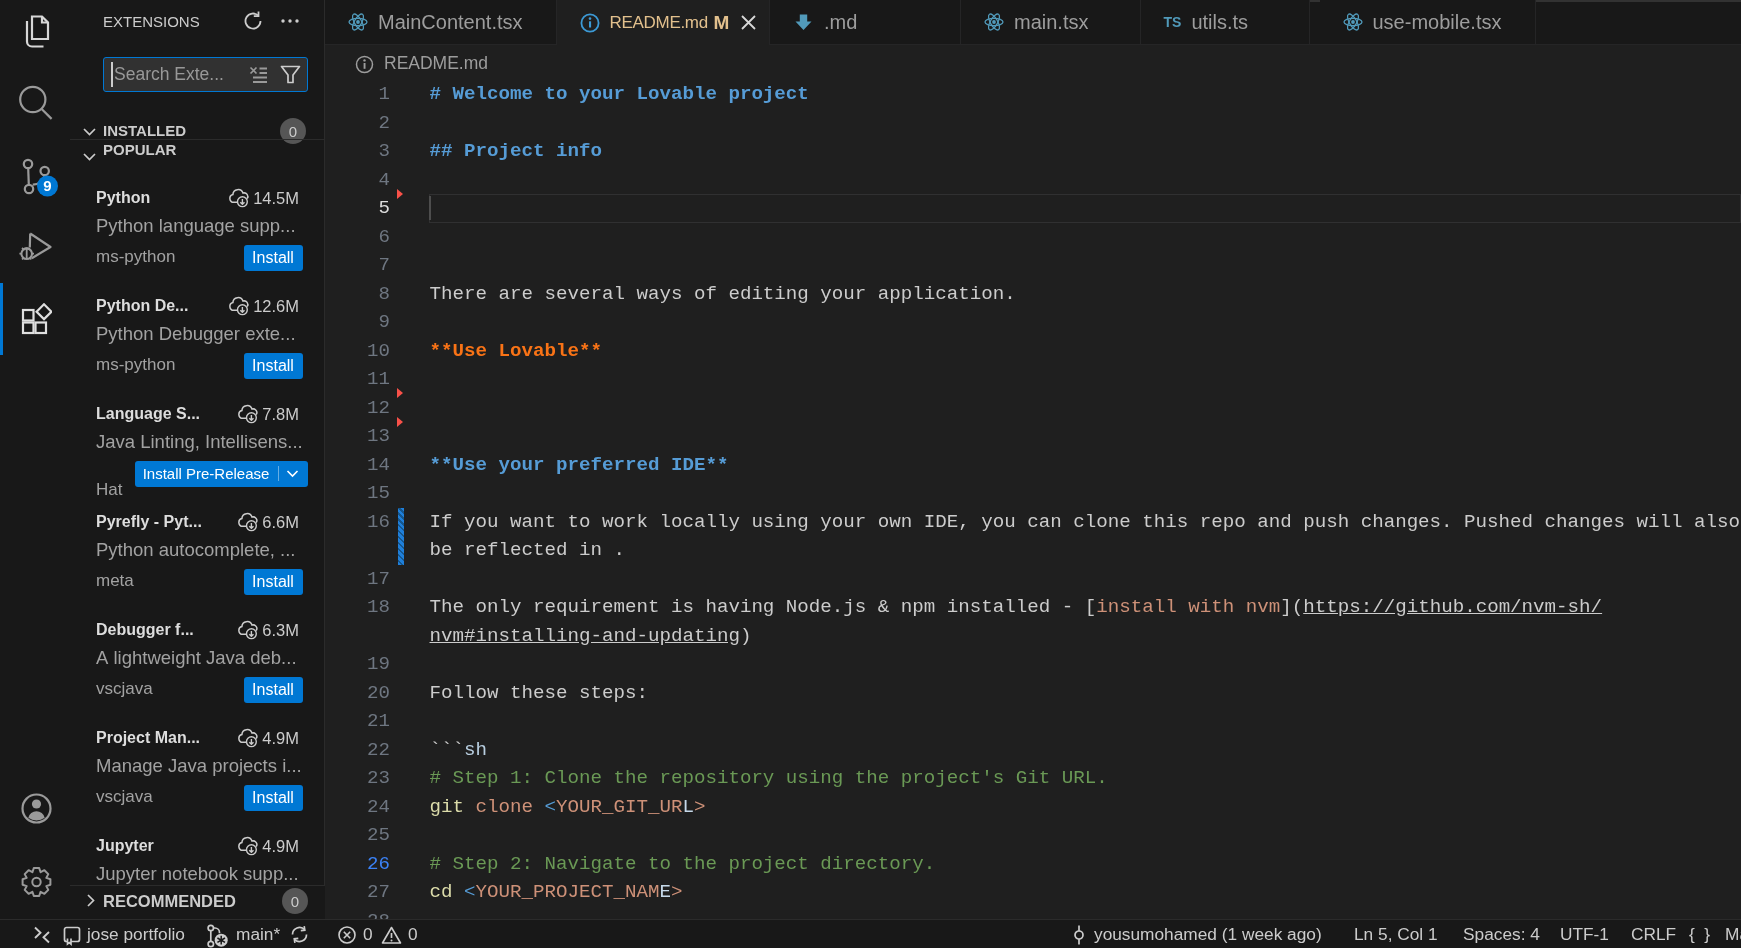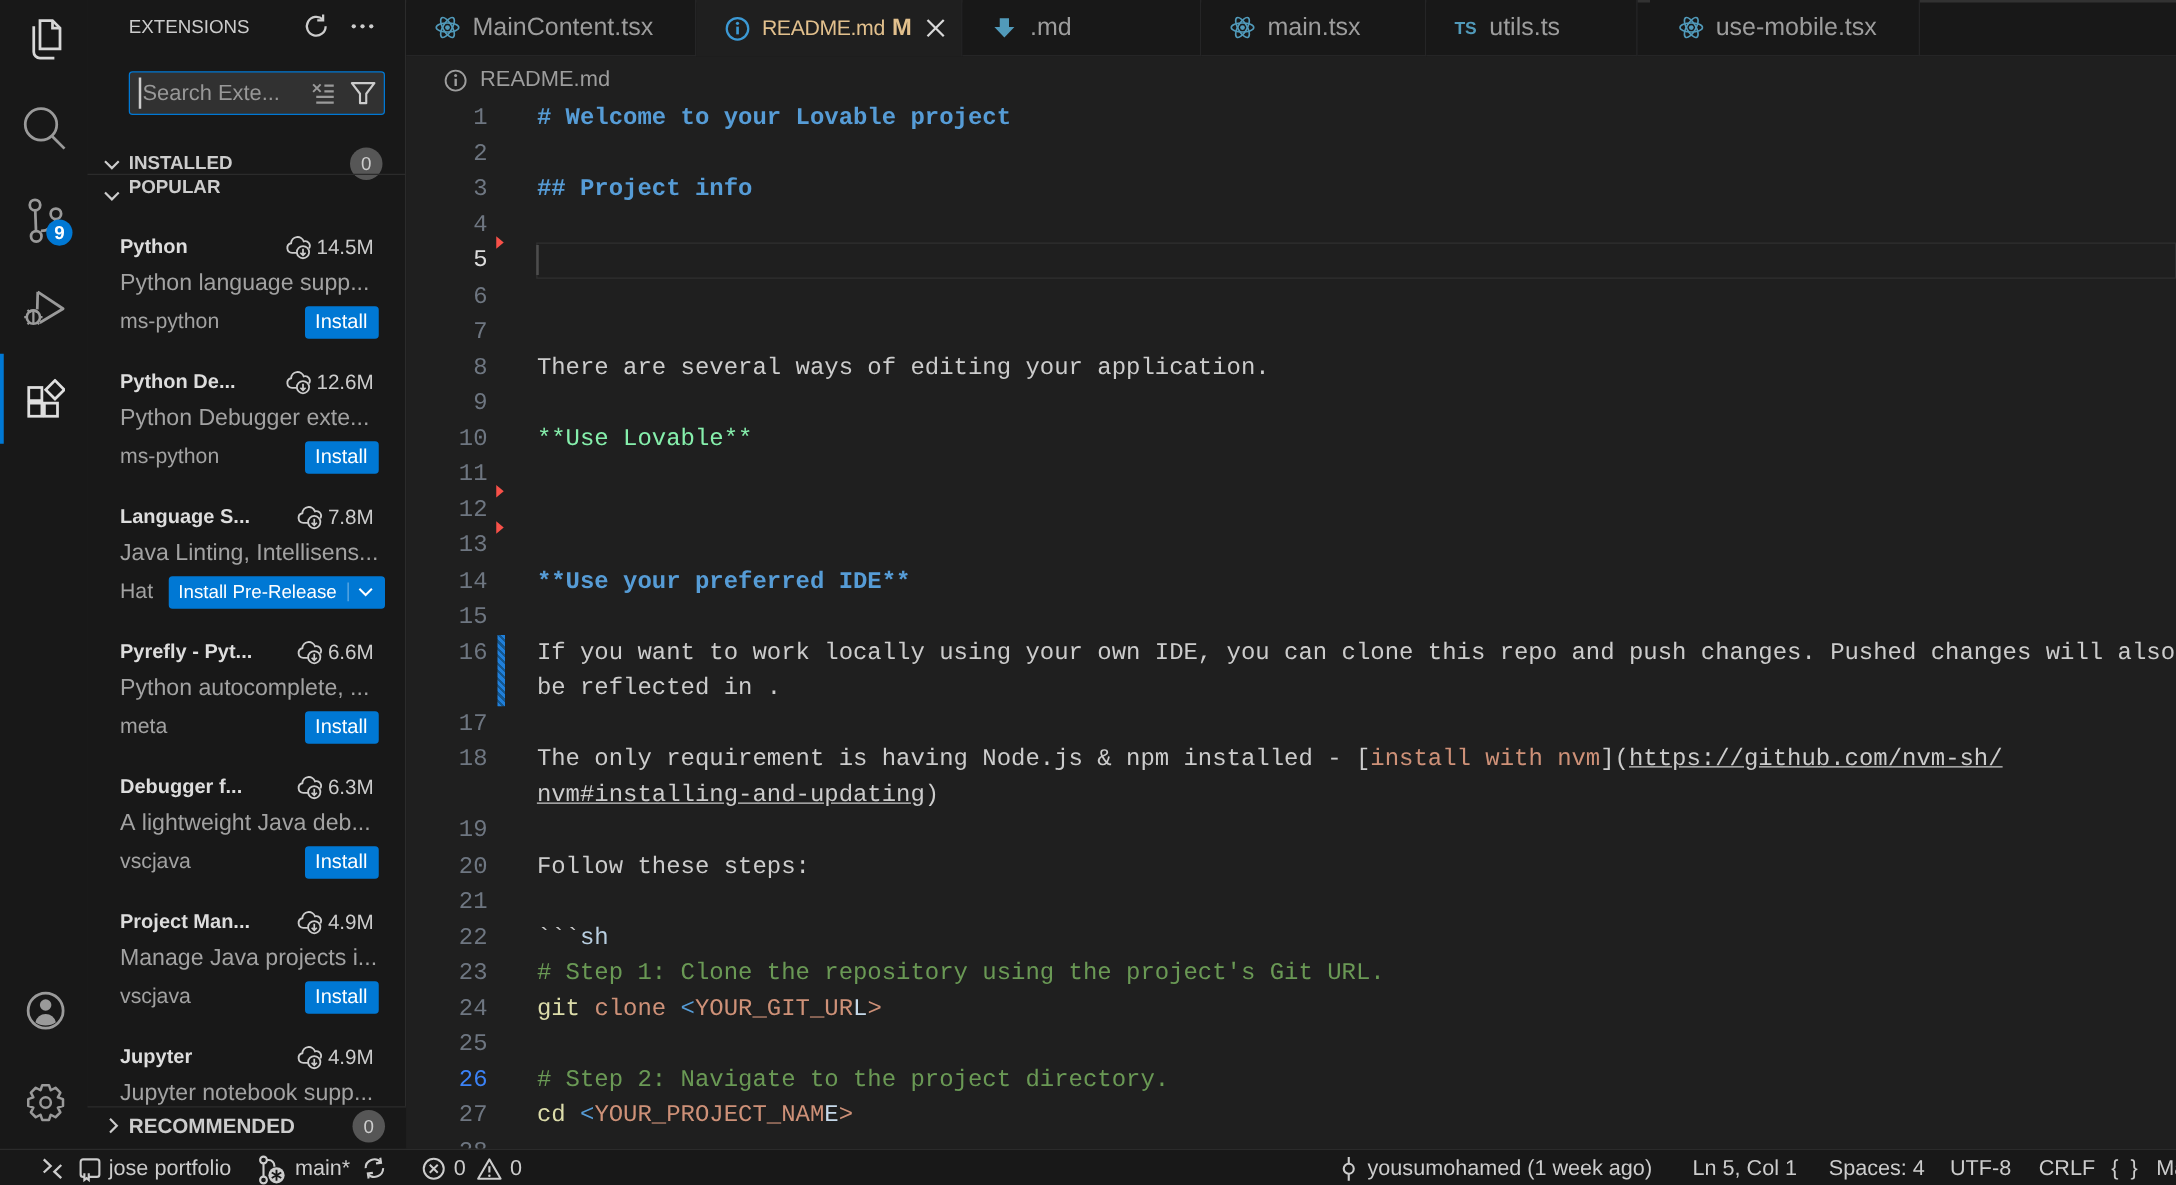--- a/index.html
+++ b/index.html
@@ -122,21 +122,21 @@
 <div class="xname" style="top:403px">Language&nbsp;S...</div>
 <div class="xcount" style="top:403px">
       <svg width="22" height="22" viewBox="0 0 22 22" fill="none" xmlns="http://www.w3.org/2000/svg">
 <path d="M9.5 15.3 H5.7 A3.9 3.9 0 0 1 4.9 7.6 A5.2 5.2 0 0 1 15 6.1 A3.7 3.7 0 0 1 19.2 11.7" stroke="#cccccc" stroke-width="1.5"></path>
 <circle cx="14.4" cy="14.7" r="4.9" stroke="#cccccc" stroke-width="1.4" fill="#181818"></circle>
 <path d="M14.4 12 V17 M12.3 15.2 L14.4 17.3 L16.5 15.2" stroke="#cccccc" stroke-width="1.4" fill="none"></path>
 </svg>
       <span style="margin-left:3px">7.8M</span>
     </div>
 <div class="xdesc" style="top:431px">Java&nbsp;Linting,&nbsp;Intellisens...</div>
-<div class="xpub" style="top:463px">Hat</div>
+<div class="xpub" style="top:480px">Hat</div>
 <div class="xbtn" style="top:460.5px;left:64.5px;width:173px;font-size:15px">Install Pre-Release<span style="display:inline-block;width:1px;height:15px;background:#ffffff66;margin:0 7px 0 9px;vertical-align:-3px"></span><svg width="13" height="13" viewBox="0 0 13 13" fill="none" xmlns="http://www.w3.org/2000/svg">
         <path d="M1.5 4 L6.5 9 L11.5 4" stroke="#fff" stroke-width="1.6"></path>
       </svg></div>
 <div class="xname" style="top:511px">Pyrefly&nbsp;-&nbsp;Pyt...</div>
 <div class="xcount" style="top:511px">
       <svg width="22" height="22" viewBox="0 0 22 22" fill="none" xmlns="http://www.w3.org/2000/svg">
 <path d="M9.5 15.3 H5.7 A3.9 3.9 0 0 1 4.9 7.6 A5.2 5.2 0 0 1 15 6.1 A3.7 3.7 0 0 1 19.2 11.7" stroke="#cccccc" stroke-width="1.5"></path>
 <circle cx="14.4" cy="14.7" r="4.9" stroke="#cccccc" stroke-width="1.4" fill="#181818"></circle>
 <path d="M14.4 12 V17 M12.3 15.2 L14.4 17.3 L16.5 15.2" stroke="#cccccc" stroke-width="1.4" fill="none"></path>
 </svg>
@@ -270,21 +270,21 @@
 <div class="ln" style="top:137.0px;color:#6e7681">3</div>
 <div class="cl" style="top:137.0px"><span style="color:#569cd6;font-weight:bold;">##&nbsp;Project&nbsp;info</span></div>
 <div class="ln" style="top:165.5px;color:#6e7681">4</div>
 <div class="ln" style="top:194.0px;color:#dddddd">5</div>
 <div class="ln" style="top:222.5px;color:#6e7681">6</div>
 <div class="ln" style="top:251.0px;color:#6e7681">7</div>
 <div class="ln" style="top:279.5px;color:#6e7681">8</div>
 <div class="cl" style="top:279.5px"><span style="color:#cccccc;">There&nbsp;are&nbsp;several&nbsp;ways&nbsp;of&nbsp;editing&nbsp;your&nbsp;application.</span></div>
 <div class="ln" style="top:308.0px;color:#6e7681">9</div>
 <div class="ln" style="top:336.5px;color:#6e7681">10</div>
-<div class="cl" style="top:336.5px"><span style="color:#86efac;font-weight:normal;">**Use&nbsp;Lovable**</span></div>
+<div class="cl" style="top:336.5px"><span style="color:#f97316;font-weight:bold;">**Use&nbsp;Lovable**</span></div>
 <div class="ln" style="top:365.0px;color:#6e7681">11</div>
 <div class="ln" style="top:393.5px;color:#6e7681">12</div>
 <div class="ln" style="top:422.0px;color:#6e7681">13</div>
 <div class="ln" style="top:450.5px;color:#6e7681">14</div>
 <div class="cl" style="top:450.5px"><span style="color:#569cd6;font-weight:bold;">**Use&nbsp;your&nbsp;preferred&nbsp;IDE**</span></div>
 <div class="ln" style="top:479.0px;color:#6e7681">15</div>
 <div class="ln" style="top:507.5px;color:#6e7681">16</div>
 <div class="cl" style="top:507.5px"><span style="color:#cccccc;">If&nbsp;you&nbsp;want&nbsp;to&nbsp;work&nbsp;locally&nbsp;using&nbsp;your&nbsp;own&nbsp;IDE,&nbsp;you&nbsp;can&nbsp;clone&nbsp;this&nbsp;repo&nbsp;and&nbsp;push&nbsp;changes.&nbsp;Pushed&nbsp;changes&nbsp;will&nbsp;also</span></div>
 <div class="cl" style="top:536.0px"><span style="color:#cccccc;">be&nbsp;reflected&nbsp;in&nbsp;.</span></div>
 <div class="ln" style="top:564.5px;color:#6e7681">17</div>
@@ -365,17 +365,17 @@
   <div class="sbitem" style="left:408px">0</div>
   <div class="sbitem" style="left:1070px">
       <svg width="18" height="22" viewBox="0 0 18 22" fill="none" xmlns="http://www.w3.org/2000/svg">
 <circle cx="9" cy="11" r="4" stroke="#cccccc" stroke-width="1.7"></circle>
 <path d="M9 1.5 V7 M9 15 V20.5" stroke="#cccccc" stroke-width="1.7"></path>
 </svg>
     </div>
   <div class="sbitem" style="left:1094px">yousumohamed (1 week ago)</div>
   <div class="sbitem" style="left:1354px">Ln 5, Col 1</div>
   <div class="sbitem" style="left:1463px">Spaces: 4</div>
-  <div class="sbitem" style="left:1560px">UTF-8</div>
+  <div class="sbitem" style="left:1560px">UTF-1</div>
   <div class="sbitem" style="left:1631px">CRLF</div>
   <div class="sbitem" style="left:1689px">{&nbsp;&nbsp;}</div>
   <div class="sbitem" style="left:1725px">Markdown</div>
 </div>
 
 </body></html>

